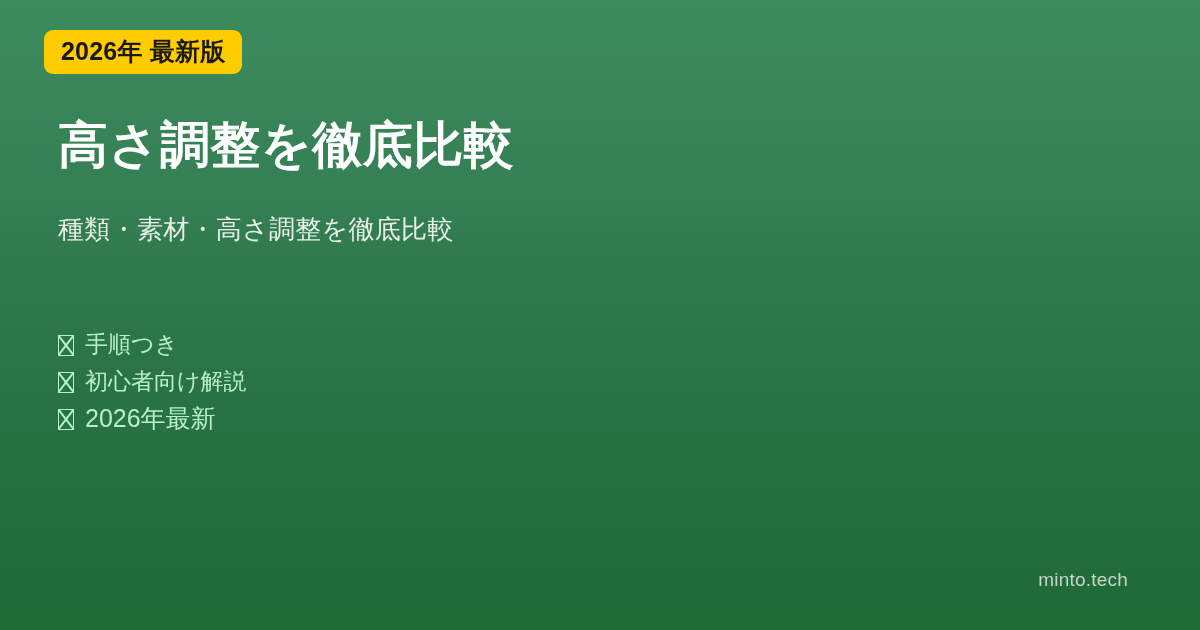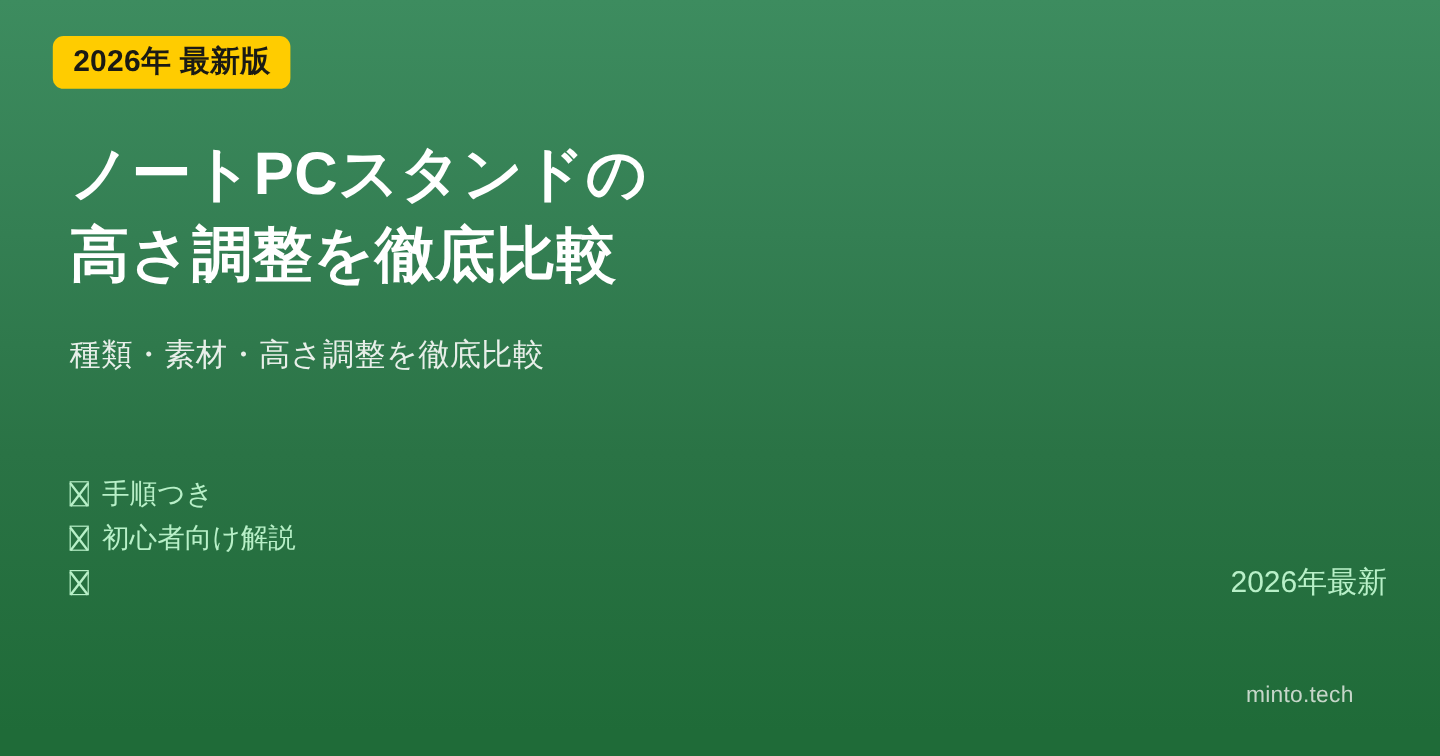--- a/index.html
+++ b/index.html
@@ -14,21 +14,21 @@
     overflow: hidden;
     font-family: "Liberation Sans", "DejaVu Sans", sans-serif;
     background: #1f6b38;
   }
 
   .card {
     position: relative;
     box-sizing: border-box;
     width: 1200px;
     height: 610px;
-    padding: 30px 44px 0 44px;
+    padding: 30px 28px 0 44px;
     background-image: linear-gradient(180deg, #3d8c5f 0%, #347f53 32%, #2a7345 62%, #1f6b38 100%);
     overflow: hidden;
   }
 
   
   .badge {
     display: inline-block;
     margin: 0 0 0 0;
     padding: 7px 17px 9px 17px;
     border-radius: 9px;
@@ -79,21 +79,20 @@
     align-items: center;
     height: 37px;
     color: #b8f0c8;
     font-size: 23px;
     line-height: 1.1;
     white-space: nowrap;
   }
 
   .feature-row:nth-child(3) {
     font-size: 25px;
-    justify-content: space-between;
   }
 
   
   .tofu {
     position: relative;
     display: inline-block;
     flex: 0 0 auto;
     box-sizing: border-box;
     width: 16px;
     height: 21px;
@@ -128,21 +127,20 @@
   }
 </style>
 </head>
 <body>
 
 <div class="card">
 
   <div class="badge">2026年 最新版</div>
 
   <h1 class="title">
-    <span class="title-line">ノートPCスタンドの</span>
     <span class="title-line">高さ調整を徹底比較</span>
   </h1>
 
   <p class="subtitle">種類・素材・高さ調整を徹底比較</p>
 
   <ul class="features">
     <li class="feature-row">
       <span class="tofu"></span>
       <span>手順つき</span>
     </li>

